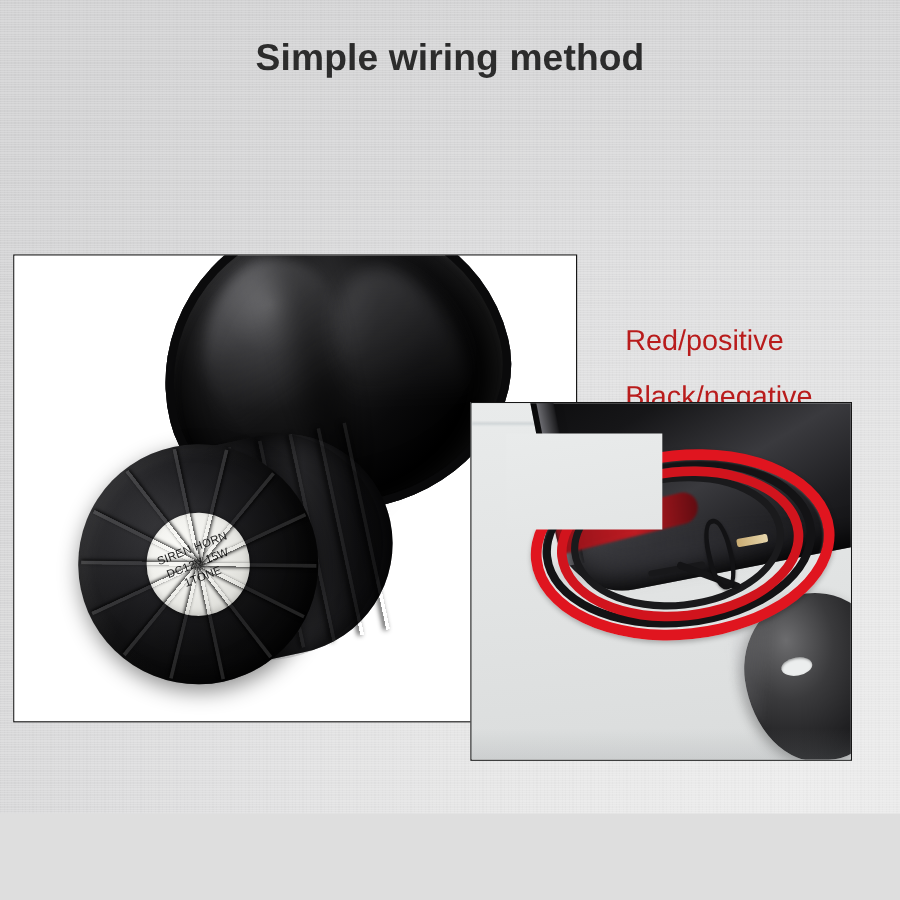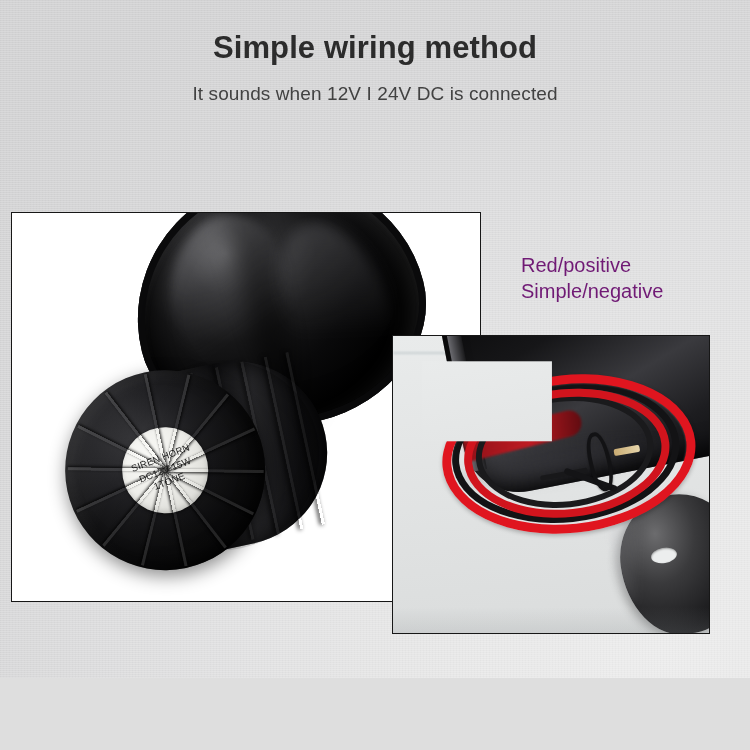--- a/index.html
+++ b/index.html
@@ -29,21 +29,21 @@
     position:absolute;left:0;right:0;top:30px;text-align:center;
     font-size:31px;font-weight:bold;color:#2c2c2c;letter-spacing:.1px;
   }
   .subtitle{
     position:absolute;left:0;right:0;top:83px;text-align:center;
     font-size:19px;font-weight:normal;color:#424242;letter-spacing:.1px;
   }
 
   
   .annot{position:absolute;left:521px;top:252px;line-height:26px;}
-  .annot div{font-size:20px;color:#701a75;}
+  .annot div{font-size:24px;color:#b91c1c;margin-top:20px;}
 
   
   .panel{position:absolute;background:#fff;border:1.5px solid #171717;overflow:hidden;}
   #panel-main{left:11px;top:212px;width:468px;height:388px;}
   #panel-inset{left:392px;top:335px;width:316px;height:297px;z-index:5;background:#dfe1e1;}
 
   
   .mainphoto{position:absolute;inset:0;background:#fff;}
 
   
@@ -237,25 +237,24 @@
 </style>
 </head>
 <body>
 
 <div id="stage">
 
   <div class="bg"></div>
   <div class="bg-noise"></div>
 
   <div class="title">Simple wiring method</div>
-  <div class="subtitle">It sounds when 12V I 24V DC is connected</div>
 
   <div class="annot">
     <div>Red/positive</div>
-    <div>Simple/negative</div>
+    <div>Black/negative</div>
   </div>
 
   <div class="panel" id="panel-main">
     <div class="mainphoto">
 
       <div class="bell">
         <div class="bell-rim"></div>
         <div class="bell-shadowband"></div>
         <div class="bell-gloss1"></div>
         <div class="bell-gloss2"></div>

